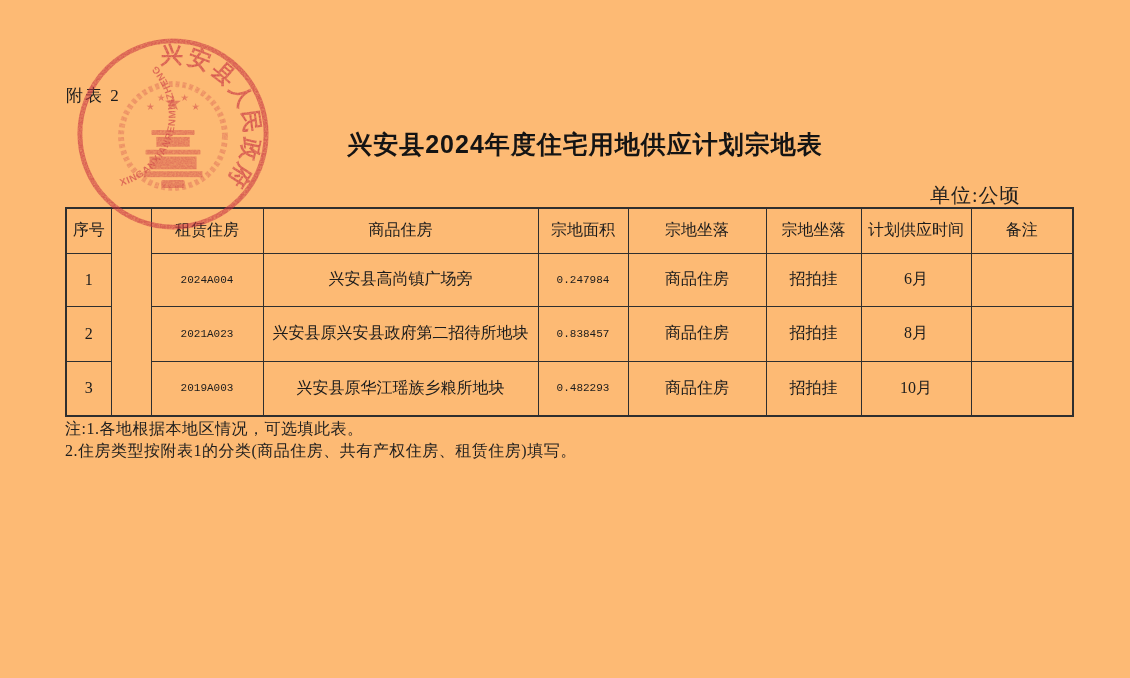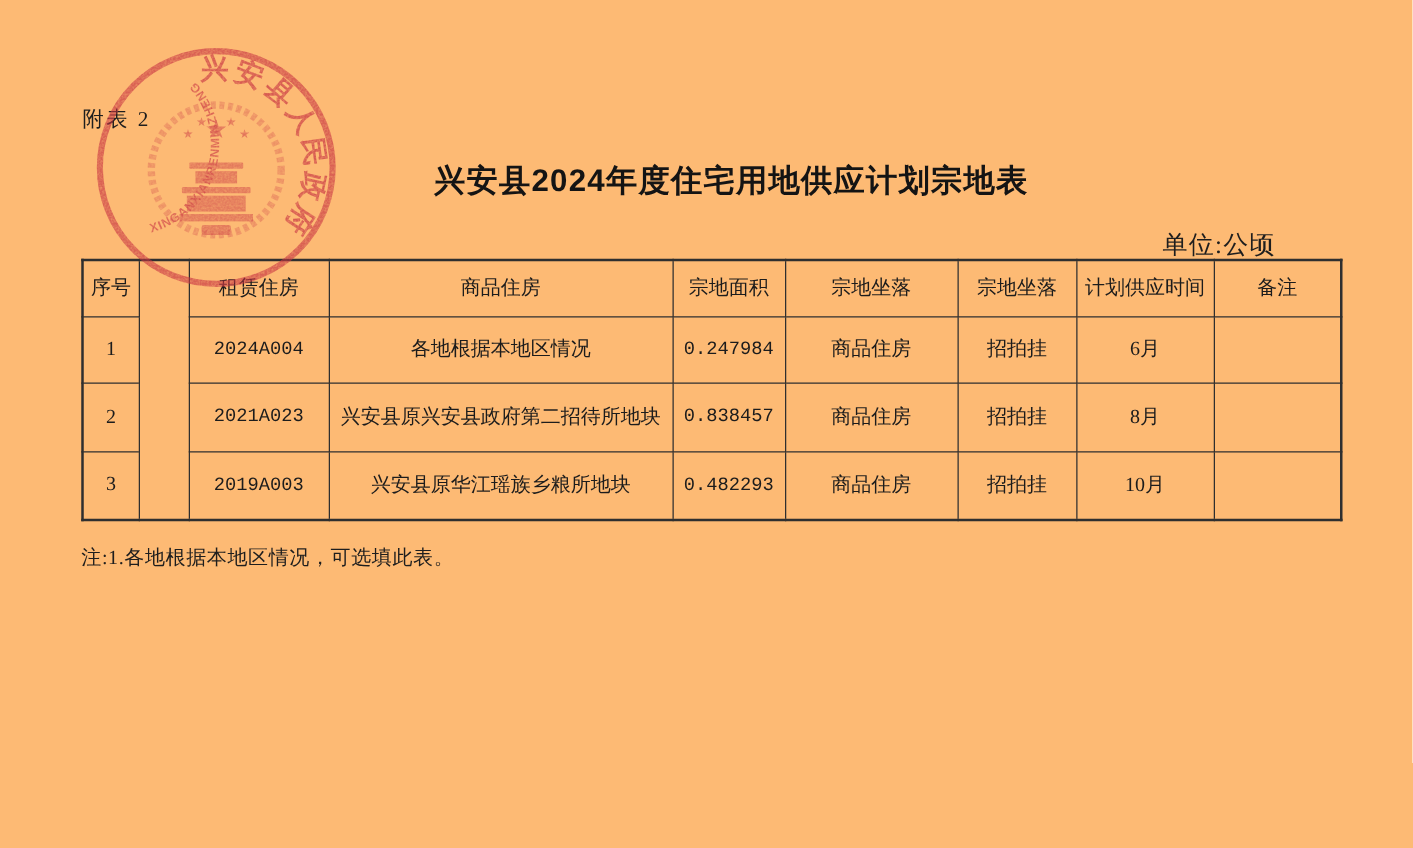--- a/index.html
+++ b/index.html
@@ -37,24 +37,24 @@
   table.parcel-table th,table.parcel-table td{
     border:1.5px solid #2f2f2f;
     text-align:center;vertical-align:middle;
     padding:0 2px;
     font-weight:normal;
     overflow:hidden;white-space:nowrap;
   }
   tr.header-row{height:45px;}
   tr.data-row{height:55px;}
   tr.data-row-first{height:53px;}
-  .mono{font-family:"Liberation Mono","DejaVu Sans Mono",monospace;font-size:15px;}
+  .mono{font-family:"Liberation Mono","DejaVu Sans Mono",monospace;font-size:11px;}
   .notes{
     position:absolute;left:65px;top:418px;
-    font-size:16px;line-height:22px;letter-spacing:0.5px;margin-top:18px;
+    font-size:16px;line-height:22px;letter-spacing:0.5px;
   }
   .seal{
     position:absolute;left:75px;top:36px;
     width:196px;height:196px;
     pointer-events:none;
     opacity:0.88;
   }
   .seal text{fill:#c93744;}
   .cn-arc-text{
     font-size:23px;font-weight:bold;letter-spacing:3px;
@@ -96,21 +96,21 @@
         <th>商品住房</th>
         <th>宗地面积</th>
         <th>宗地坐落</th>
         <th>宗地坐落</th>
         <th>计划供应时间</th>
         <th>备注</th>
       </tr>
       <tr class="data-row data-row-first">
         <td>1</td>
         <td class="mono">2024A004</td>
-        <td>各地根据本地区情况</td>
+        <td>兴安县高尚镇广场旁</td>
         <td class="mono">0.247984</td>
         <td>商品住房</td>
         <td>招拍挂</td>
         <td>6月</td>
         <td></td>
       </tr>
       <tr class="data-row">
         <td>2</td>
         <td class="mono">2021A023</td>
         <td>兴安县原兴安县政府第二招待所地块</td>
@@ -128,20 +128,21 @@
         <td>商品住房</td>
         <td>招拍挂</td>
         <td>10月</td>
         <td></td>
       </tr>
     </tbody>
   </table>
 
   <div class="notes">
     <div>注:1.各地根据本地区情况，可选填此表。</div>
+    <div>2.住房类型按附表1的分类(商品住房、共有产权住房、租赁住房)填写。</div>
   </div>
 
   <svg class="seal" viewBox="0 0 200 200" xmlns="http://www.w3.org/2000/svg">
     <defs>
       <path id="cnArc" d="M 87.3 28.1 A 73 73 0 0 1 154.2 148.8" fill="none"></path>
       <path id="pyArc" d="M 47.0 153.0 A 75 75 0 0 0 80.6 27.6" fill="none"></path>
       <filter id="stampTexture" x="-10%" y="-10%" width="120%" height="120%">
         <feTurbulence type="fractalNoise" baseFrequency="0.55" numOctaves="2" result="noise"></feTurbulence>
         <feColorMatrix in="noise" type="luminanceToAlpha" result="nA"></feColorMatrix>
         <feComponentTransfer in="nA" result="nA2">

